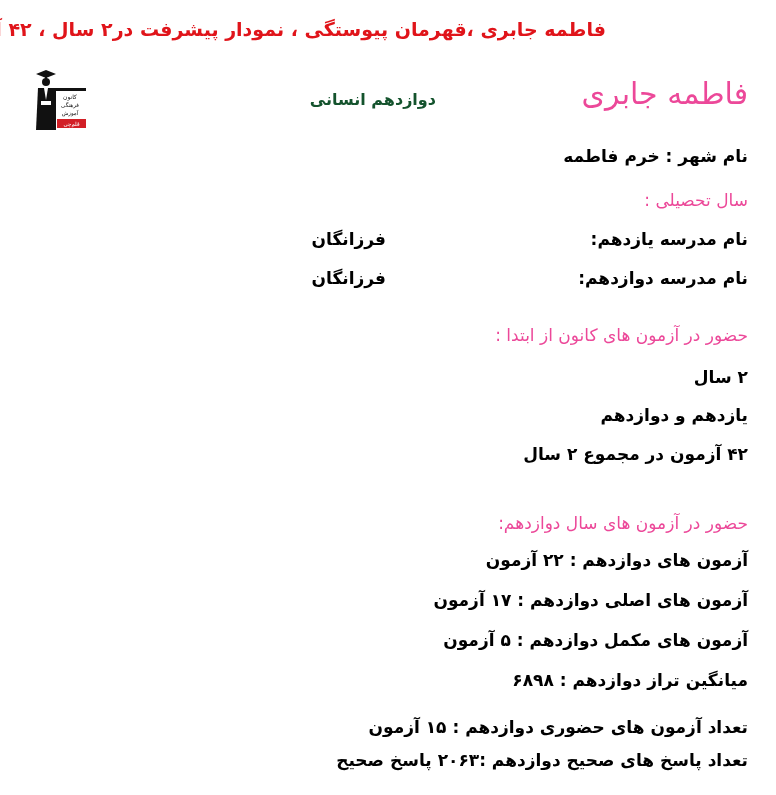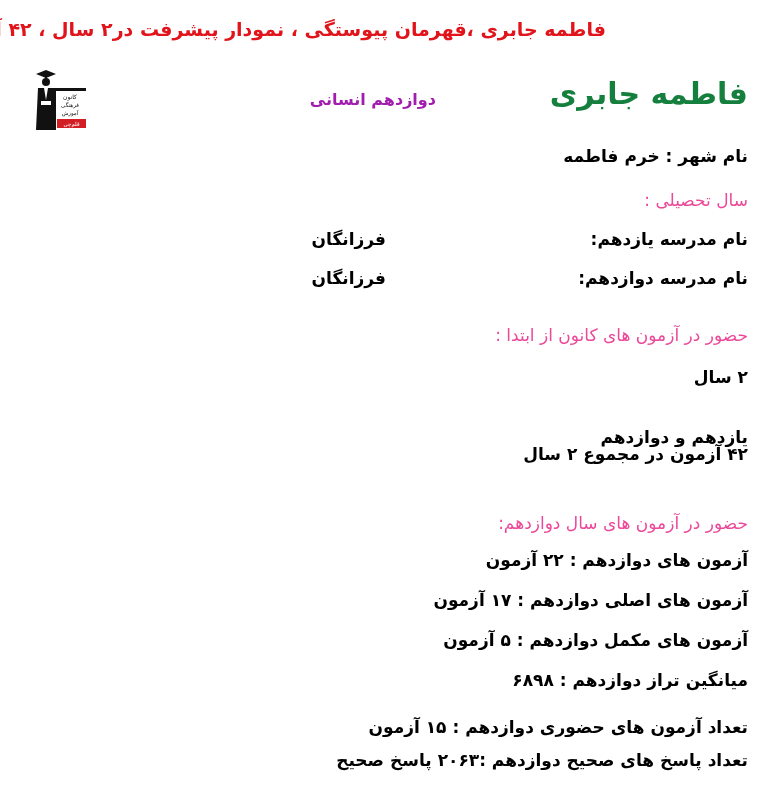--- a/index.html
+++ b/index.html
@@ -30,29 +30,29 @@
       left: 32px;
       top: 68px;
       width: 56px;
       height: 64px;
     }
 
     .student-name {
       right: 28px;
       top: 76px;
       font-size: 30px;
-      font-weight: bold;
-      color: #15803d;
+      font-weight: normal;
+      color: #ec4899;
     }
     .grade-label {
       right: 340px;
       top: 90px;
       font-size: 16px;
       font-weight: bold;
-      color: #a21caf;
+      color: #14532d;
     }
 
     .line-bold {
       font-size: 17px;
       font-weight: bold;
       color: #000;
     }
     .line-red {
       font-size: 17px;
       font-weight: normal;
@@ -97,21 +97,21 @@
 <div class="abs rtl line-red row-label" style="top:190px;">سال تحصیلی :</div>
 
 <div class="abs rtl line-bold row-label" style="top:229px;">نام مدرسه یازدهم:</div>
 <div class="abs rtl line-bold row-value" style="top:229px;">فرزانگان</div>
 
 <div class="abs rtl line-bold row-label" style="top:268px;">نام مدرسه دوازدهم:</div>
 <div class="abs rtl line-bold row-value" style="top:268px;">فرزانگان</div>
 
 <div class="abs rtl line-red row-label" style="top:325px;">حضور در آزمون های کانون از ابتدا :</div>
 <div class="abs rtl line-bold row-label" style="top:367px;">۲ سال</div>
-<div class="abs rtl line-bold row-label" style="top:427px;">یازدهم و دوازدهم</div>
+<div class="abs rtl line-bold row-label" style="top:405px;">یازدهم و دوازدهم</div>
 <div class="abs rtl line-bold row-label" style="top:444px;">۴۲ آزمون در مجموع ۲ سال</div>
 
 <div class="abs rtl line-red row-label" style="top:513px;">حضور در آزمون های سال دوازدهم:</div>
 <div class="abs rtl line-bold row-label" style="top:550px;">آزمون های دوازدهم : ۲۲ آزمون</div>
 <div class="abs rtl line-bold row-label" style="top:590px;">آزمون های اصلی دوازدهم : ۱۷ آزمون</div>
 <div class="abs rtl line-bold row-label" style="top:630px;">آزمون های مکمل دوازدهم : ۵ آزمون</div>
 <div class="abs rtl line-bold row-label" style="top:670px;">میانگین تراز دوازدهم : ۶۸۹۸</div>
 <div class="abs rtl line-bold row-label" style="top:710px;margin-top:7px;">تعداد آزمون های حضوری دوازدهم : ۱۵ آزمون</div>
 <div class="abs rtl line-bold row-label" style="top:750px;">تعداد پاسخ های صحیح دوازدهم :۲۰۶۳ پاسخ صحیح</div>
 

